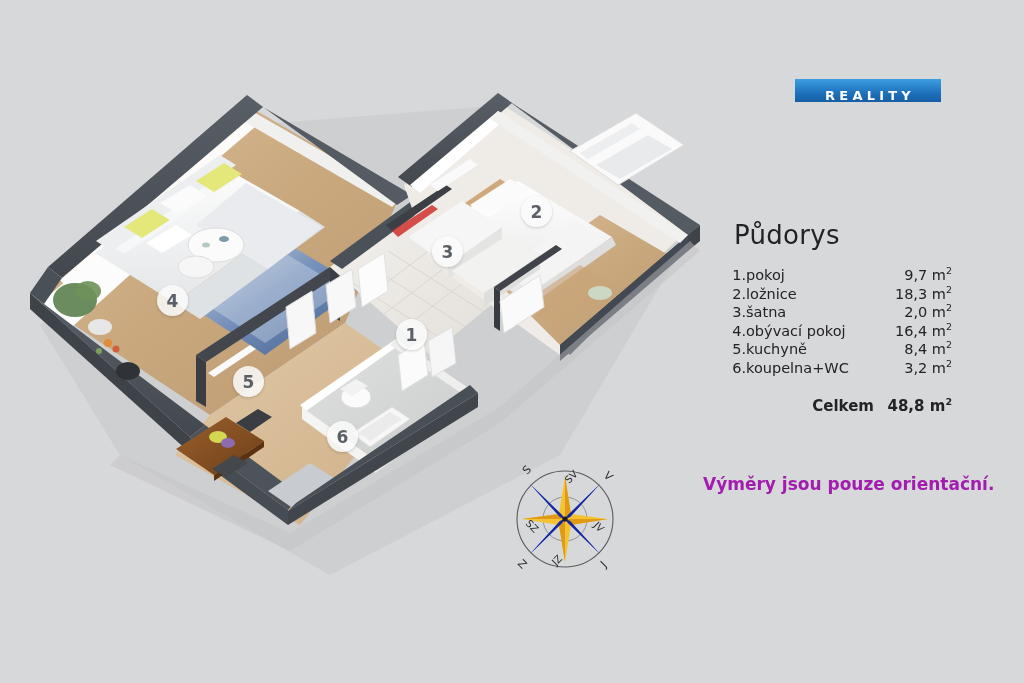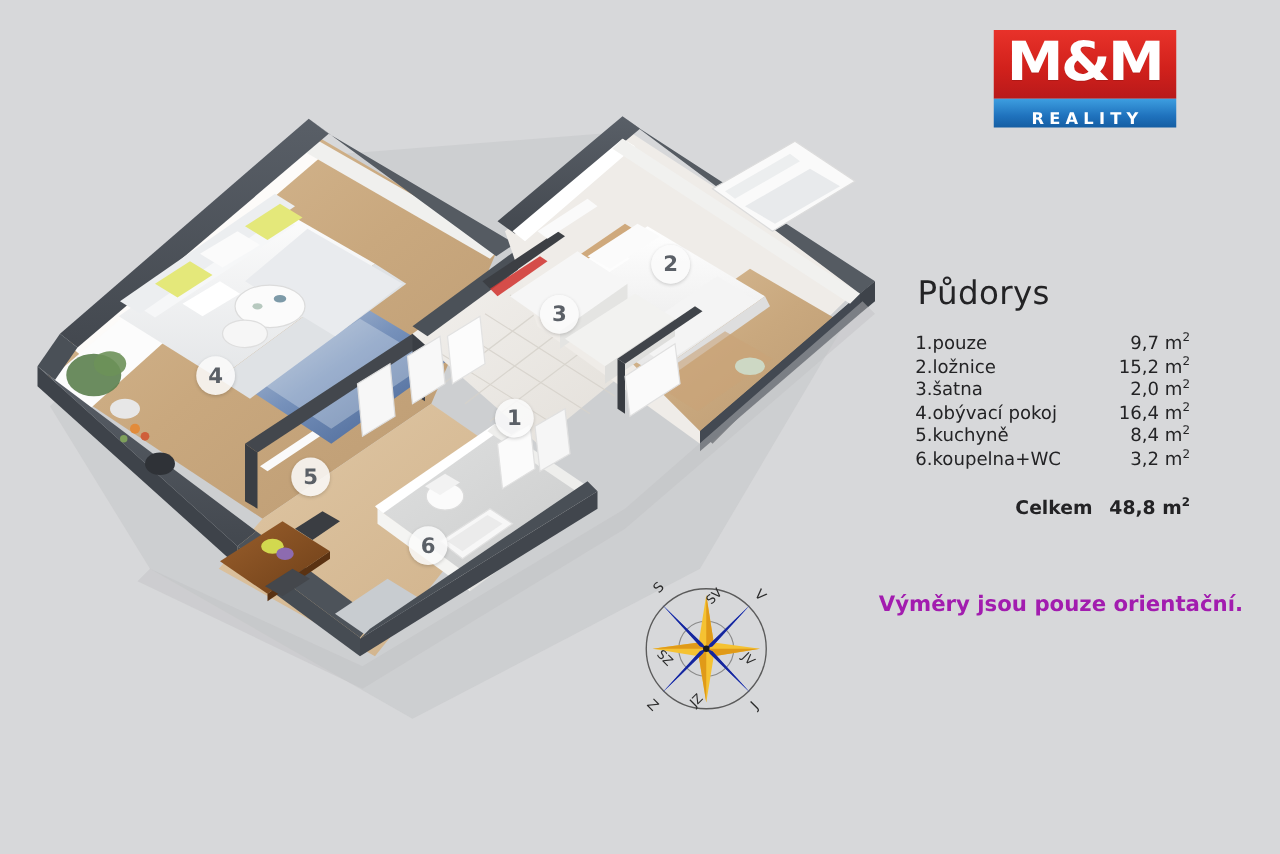--- a/index.html
+++ b/index.html
@@ -71,23 +71,20 @@
     box-shadow:0 1px 3px rgba(0,0,0,.18);
     font-family:"DejaVu Sans","Liberation Sans",sans-serif;
   }
 </style>
 </head>
 <body>
 
 <div id="root">
 
   <div class="logo">
-    <div class="logo-red">
-      <span class="mm">M&amp;M</span>
-    </div>
     <div class="logo-blue">
       <span class="rt">REALITY</span>
     </div>
   </div>
 
   <div class="plan">
     <svg width="720" height="545" viewBox="0 0 720 545">
       <defs>
         <linearGradient id="wood" x1="0" y1="0" x2="1" y2="1">
           <stop offset="0%" stop-color="#d9bd97"></stop>
@@ -374,27 +371,27 @@
       <text x="22" y="66" font-size="10" fill="#2b2b2b" font-family="DejaVu Sans, Liberation Sans, sans-serif" transform="rotate(45 22 66)">SZ</text>
     </svg>
   </div>
 
   <div class="panel">
     <h1>Půdorys</h1>
     <table class="legend">
       <tbody>
         <tr>
           <td class="idx">1.</td>
-          <td class="rname">pouze</td>
+          <td class="rname">pokoj</td>
           <td class="area"><span>9,7</span>&nbsp;<span>m</span><sup>2</sup></td>
         </tr>
         <tr>
           <td class="idx">2.</td>
           <td class="rname">ložnice</td>
-          <td class="area"><span>15,2</span>&nbsp;<span>m</span><sup>2</sup></td>
+          <td class="area"><span>18,3</span>&nbsp;<span>m</span><sup>2</sup></td>
         </tr>
         <tr>
           <td class="idx">3.</td>
           <td class="rname">šatna</td>
           <td class="area"><span>2,0</span>&nbsp;<span>m</span><sup>2</sup></td>
         </tr>
         <tr>
           <td class="idx">4.</td>
           <td class="rname">obývací pokoj</td>
           <td class="area"><span>16,4</span>&nbsp;<span>m</span><sup>2</sup></td>

